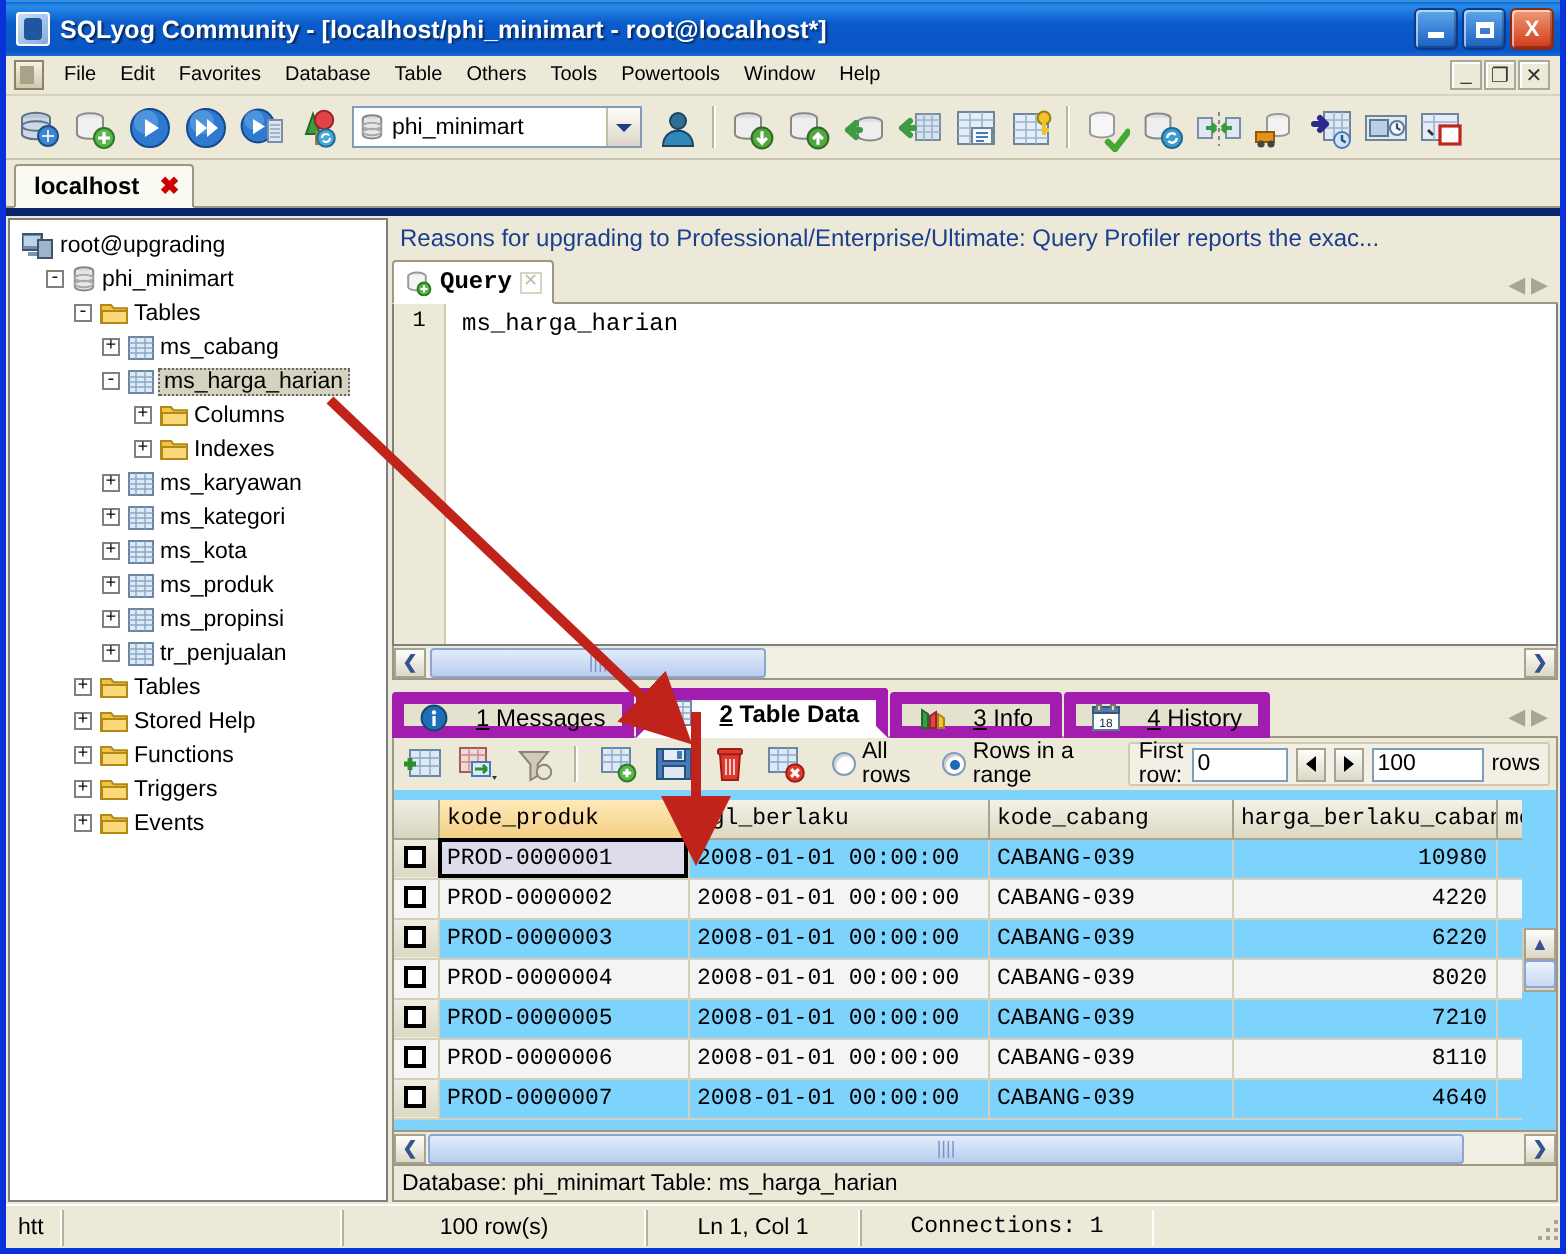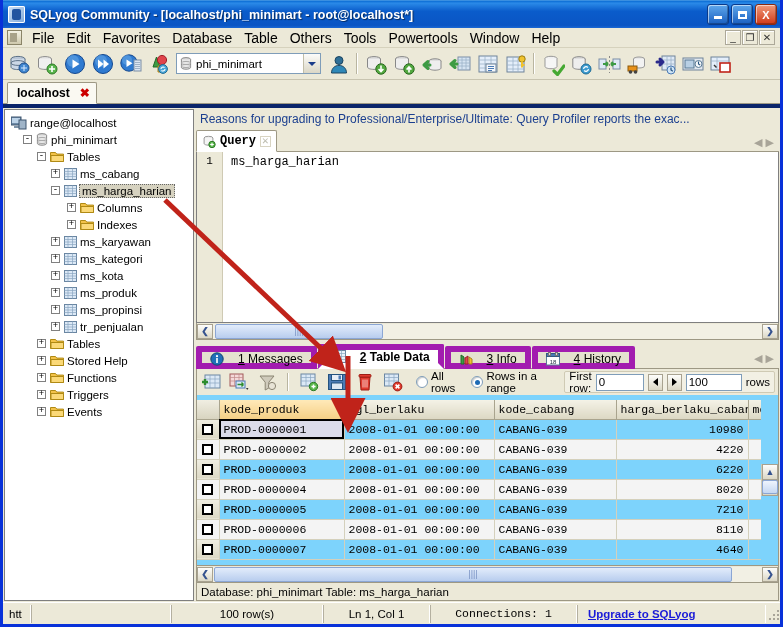--- a/index.html
+++ b/index.html
@@ -60,21 +60,21 @@
     display:flex; align-items:center; padding:0 2px;
     border-bottom:1px solid #d6d2bd;
   }
   .menu-doc-ico{
     width:15px;height:15px;margin:0 4px 0 2px;flex:none;position:relative;
     background:linear-gradient(180deg,#f4f2e4,#cfc9ad);
     border:1px solid #8a8468;
   }
   .menu-doc-ico:after{content:"";position:absolute;left:2px;top:2px;width:7px;height:9px;background:#9c9madd;background:#a8a289;}
   .menu-item {
-    padding:2px 6px; font-size:14px; color:#000; cursor:default; white-space:nowrap;
+    padding:2px 6px; font-size:10px; color:#000; cursor:default; white-space:nowrap;
   }
   .mdi-btns{margin-left:auto;display:flex;gap:1px;padding-right:3px;}
   .mdi-btn{
     width:16px;height:15px;background:#ece9d8;border:1px solid #aca899;
     display:flex;align-items:center;justify-content:center;font-size:10px;color:#333;
     box-shadow:inset 1px 1px 0 #fff;cursor:default;
   }
 
   
   .toolbar {
@@ -536,21 +536,21 @@
       <div style="padding:4px 0 0 6px;">
 
         <div class="tnode" style="padding-left:0px;">
           <svg class="ico-server" viewBox="0 0 16 14">
             <rect x="0" y="1" width="10" height="8" fill="#6f8ba8" stroke="#3c556e"></rect>
             <rect x="1" y="2" width="8" height="5" fill="#bcd3e8"></rect>
             <rect x="3" y="10" width="6" height="2" fill="#7d93a8"></rect>
             <rect x="8" y="4" width="7" height="9" fill="#9fb4c8" stroke="#3c556e"></rect>
             <path d="M9.5 6h4M9.5 8h4M9.5 10h4" stroke="#4a6party" stroke-width=".7"></path>
           </svg>
-          <span class="tlabel">range@localhost</span>
+          <span class="tlabel">root@upgrading</span>
         </div>
 
         <div class="tnode" style="padding-left:12px;">
           <span class="texp">-</span>
           <svg class="ico-db" viewBox="0 0 12 13" style="margin-left:4px;">
             <ellipse cx="6" cy="2.4" rx="4.6" ry="1.8" fill="#d8d8d8" stroke="#888"></ellipse>
             <path d="M1.4 2.4v8c0 1 2 1.8 4.6 1.8s4.6-.8 4.6-1.8v-8" fill="#e8e8e8" stroke="#888"></path>
             <ellipse cx="6" cy="6" rx="4.6" ry="1.6" fill="none" stroke="#aaa"></ellipse>
             <ellipse cx="6" cy="9" rx="4.6" ry="1.6" fill="none" stroke="#aaa"></ellipse>
           </svg>
@@ -946,23 +946,20 @@
       <div class="dbstatus">Database: phi_minimart Table: ms_harga_harian</div>
     </div>
   </div>
 
   <div class="statusbar">
     <div class="sb-cell first" style="width:28px;">htt</div>
     <div class="sb-cell" style="width:140px;"></div>
     <div class="sb-cell" style="width:152px;justify-content:center;">100 row(s)</div>
     <div class="sb-cell" style="width:107px;justify-content:center;">Ln 1, Col 1</div>
     <div class="sb-cell" style="width:147px;justify-content:center;font-family:Liberation Mono, monospace;">Connections: 1</div>
-    <div class="sb-cell" style="flex:1;overflow:hidden;justify-content:flex-start;padding-left:10px;">
-      <span class="sb-link">Upgrade to SQLyog</span>
-    </div>
     <div class="sb-grip">
       <i style="right:1px;bottom:1px;"></i>
         <i style="right:5px;bottom:1px;"></i>
         <i style="right:9px;bottom:1px;"></i>
       <i style="right:1px;bottom:5px;"></i>
         <i style="right:5px;bottom:5px;"></i>
       <i style="right:1px;bottom:9px;"></i>
     </div>
   </div>
 

